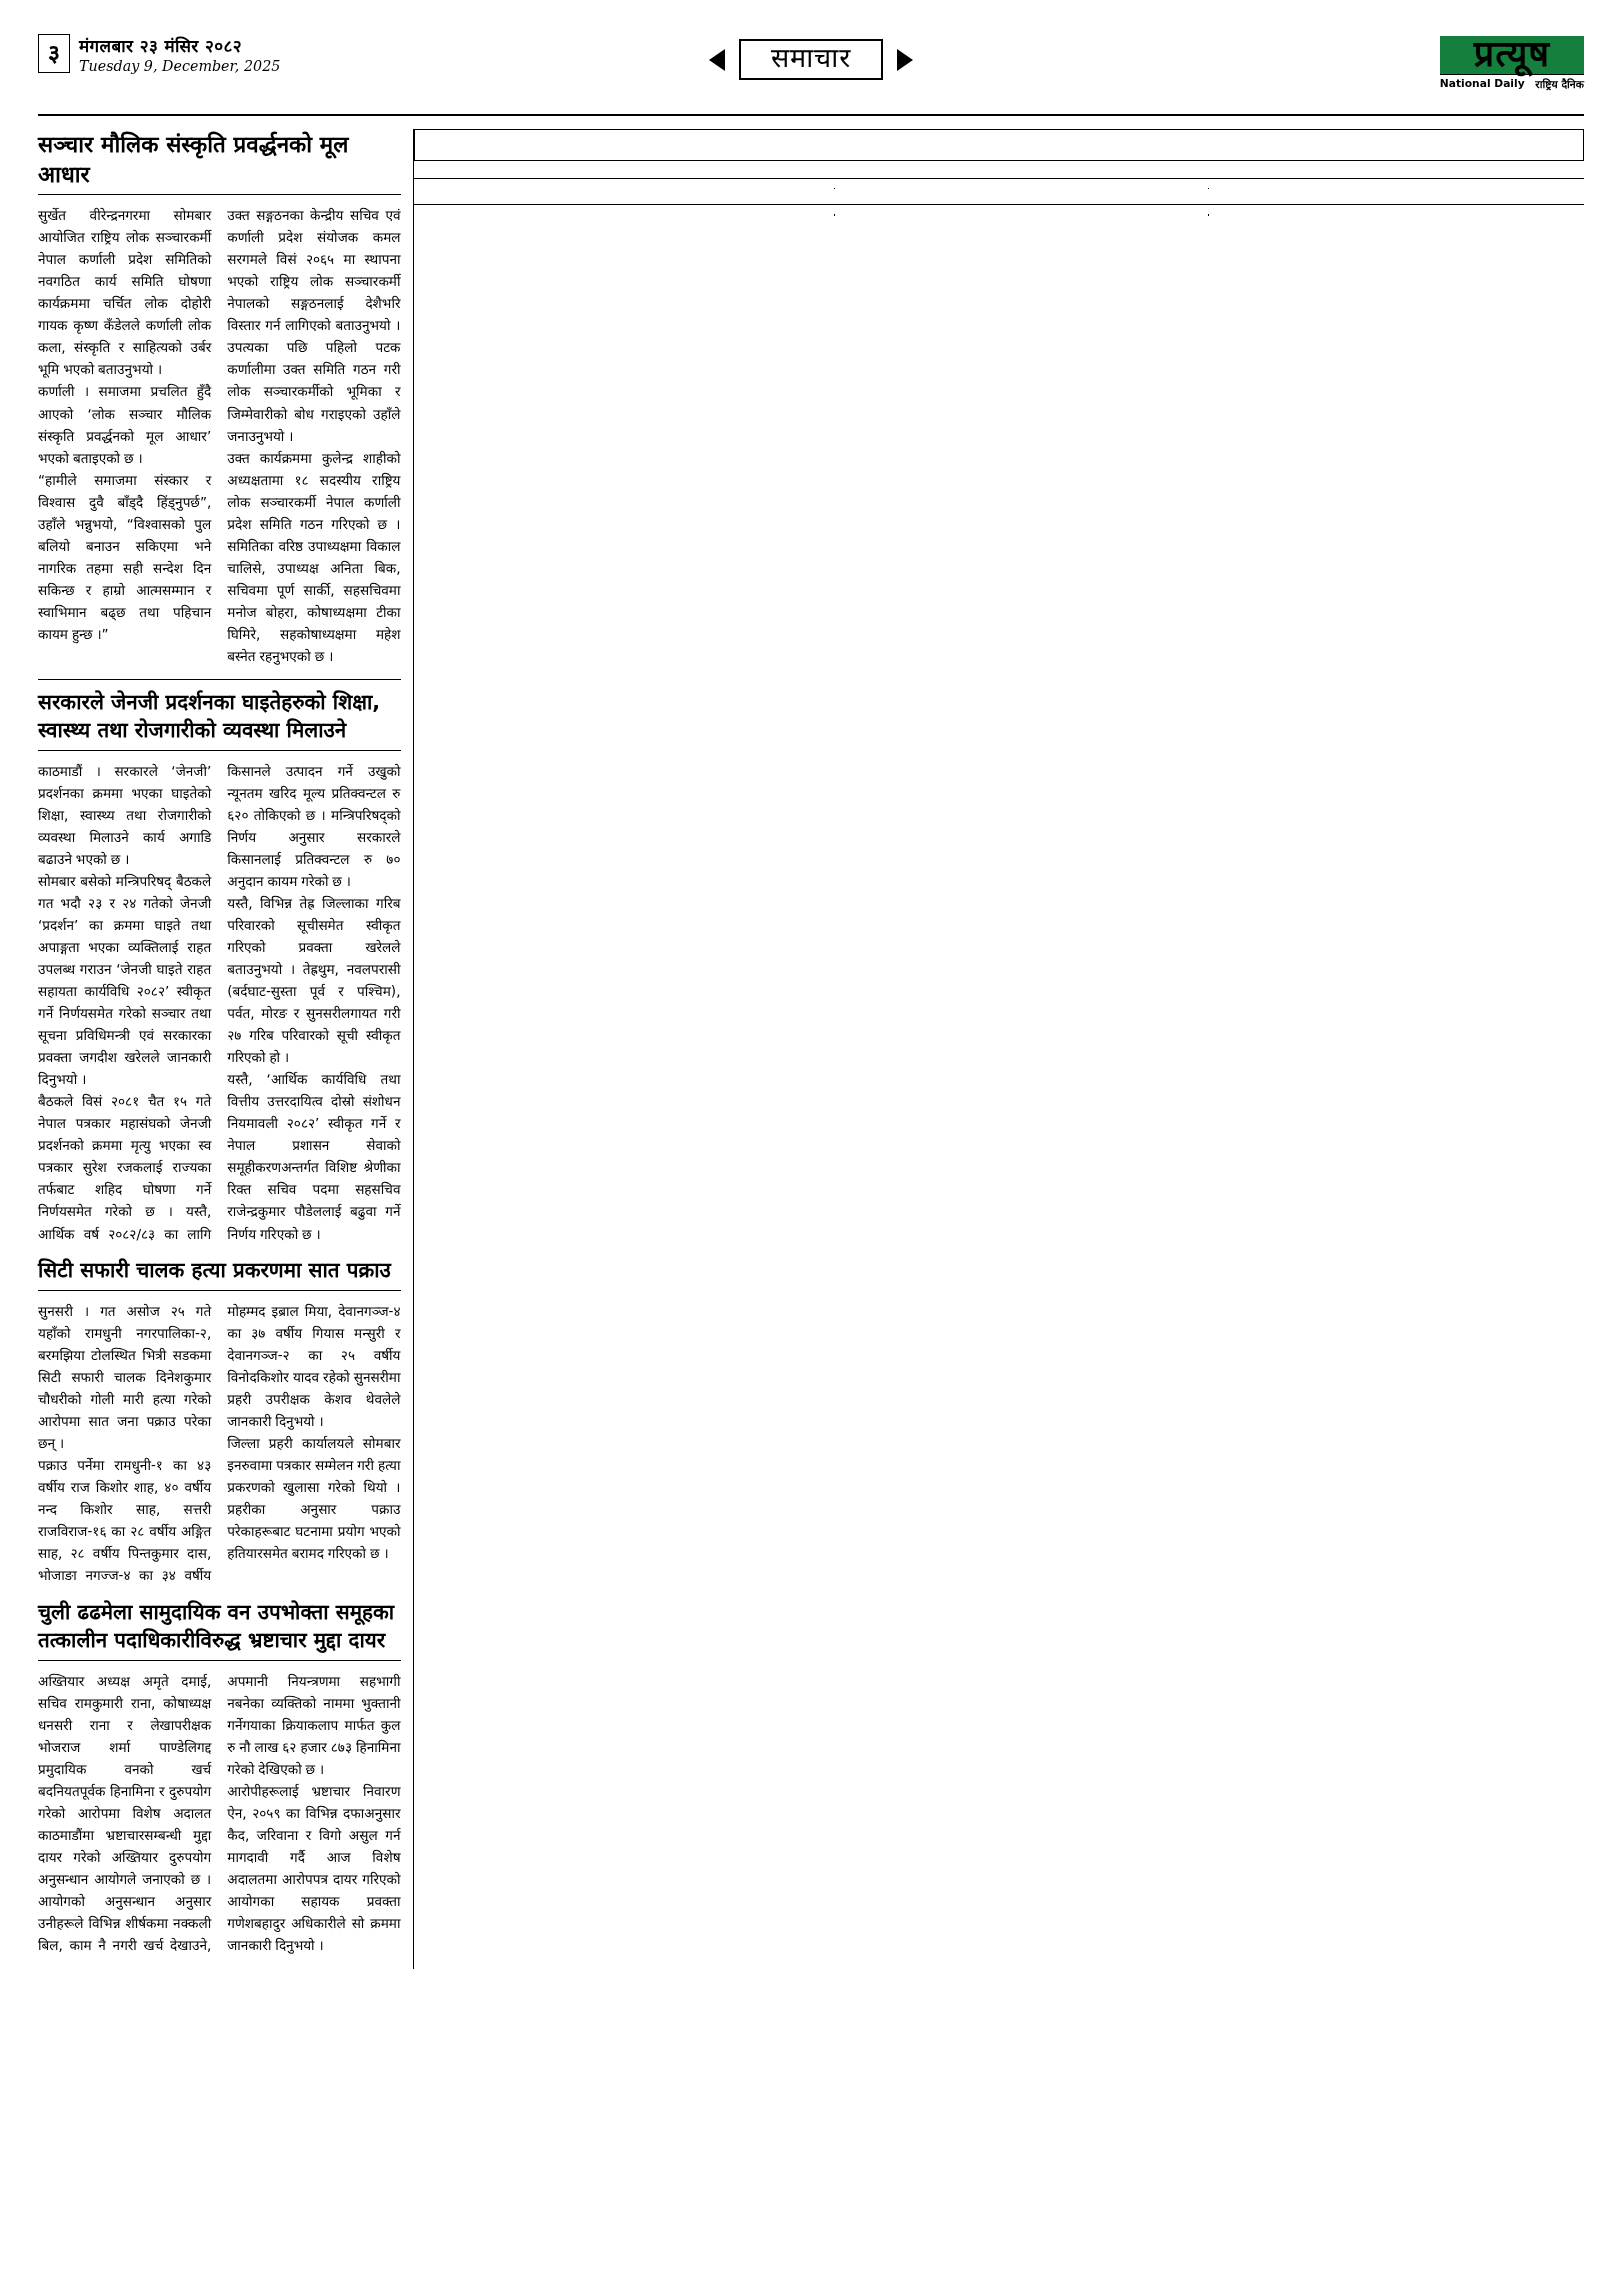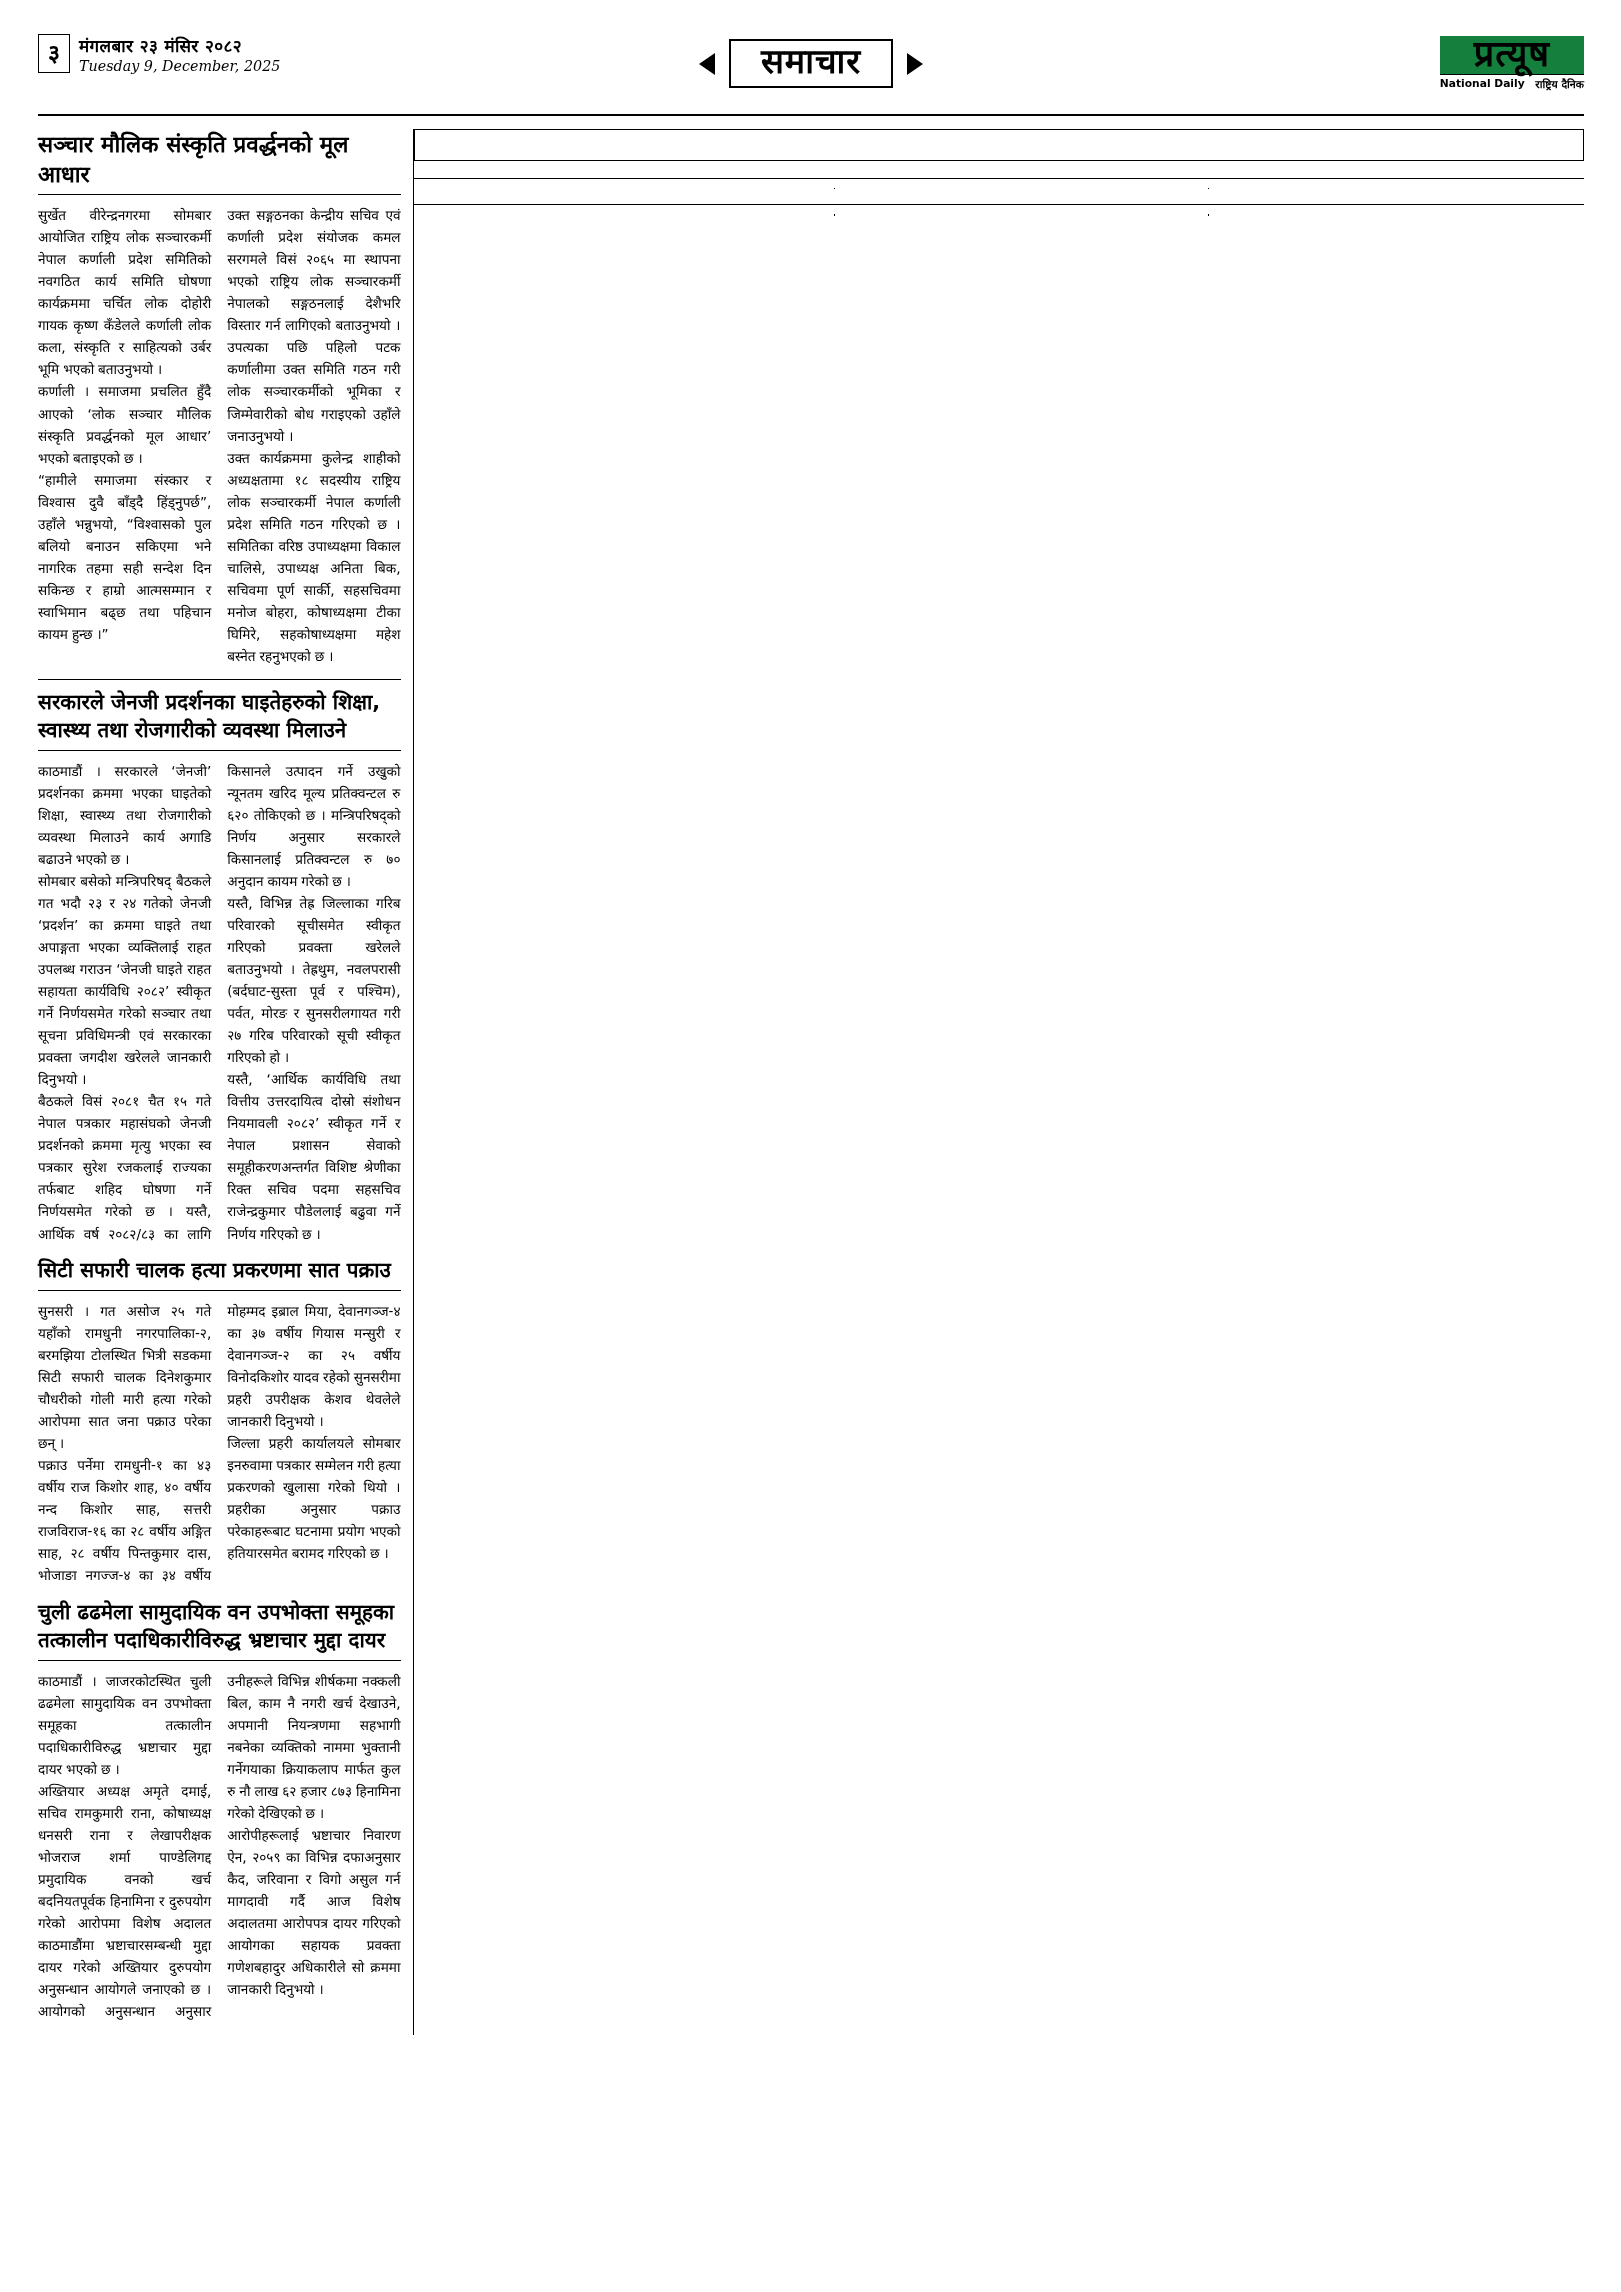--- a/index.html
+++ b/index.html
@@ -65,22 +65,22 @@
     justify-content: center;
     gap: 14.3px;
     padding-top: 5.4px;
   }
   .tri { width: 0; height: 0; }
   .tri.left { border-top: 11.6px solid transparent; border-bottom: 11.6px solid transparent; border-right: 16px solid #000; }
   .tri.right { border-top: 11.6px solid transparent; border-bottom: 11.6px solid transparent; border-left: 16px solid #000; }
   .section-title {
     border: 2.7px solid #000;
     padding: 1.8px 30px 5.4px 30px;
-    font-size: 34px;
-    font-weight: bold;
+    font-size: 27px;
+    font-weight: normal;
     letter-spacing: 0.9px;
     line-height: 1.1;
   }
   .mast-right {
     width: 385px;
     display: flex;
     justify-content: flex-end;
     padding-top: 1.8px;
   }
   .logo {
@@ -237,21 +237,20 @@
           <p class="body">जिल्ला प्रहरी कार्यालयले सोमबार इनरुवामा पत्रकार सम्मेलन गरी हत्या प्रकरणको खुलासा गरेको थियो । प्रहरीका अनुसार पक्राउ परेकाहरूबाट घटनामा प्रयोग भएको हतियारसमेत बरामद गरिएको छ ।</p>
         </div>
       </div>
 
       <div class="art">
         <div class="headline">
           <div class="h-l2">चुली ढढमेला सामुदायिक वन उपभोक्ता समूहका</div>
           <div class="h-l2">तत्कालीन पदाधिकारीविरुद्ध भ्रष्टाचार मुद्दा दायर</div>
         </div>
         <div class="twocol">
-          <p class="body">काठमाडौं । जाजरकोटस्थित चुली ढढमेला सामुदायिक वन उपभोक्ता समूहका तत्कालीन पदाधिकारीविरुद्ध भ्रष्टाचार मुद्दा दायर भएको छ ।</p>
           <p class="body">अख्तियार अध्यक्ष अमृते दमाई, सचिव रामकुमारी राना, कोषाध्यक्ष धनसरी राना र लेखापरीक्षक भोजराज शर्मा पाण्डेलिगद्द प्रमुदायिक वनको खर्च बदनियतपूर्वक हिनामिना र दुरुपयोग गरेको आरोपमा विशेष अदालत काठमाडौंमा भ्रष्टाचारसम्बन्धी मुद्दा दायर गरेको अख्तियार दुरुपयोग अनुसन्धान आयोगले जनाएको छ । आयोगको अनुसन्धान अनुसार उनीहरूले विभिन्न शीर्षकमा नक्कली बिल, काम नै नगरी खर्च देखाउने, अपमानी नियन्त्रणमा सहभागी नबनेका व्यक्तिको नाममा भुक्तानी गर्नेगयाका क्रियाकलाप मार्फत कुल रु नौ लाख ६२ हजार ८७३ हिनामिना गरेको देखिएको छ ।</p>
           <p class="body">आरोपीहरूलाई भ्रष्टाचार निवारण ऐन, २०५९ का विभिन्न दफाअनुसार कैद, जरिवाना र विगो असुल गर्न मागदावी गर्दै आज विशेष अदालतमा आरोपपत्र दायर गरिएको आयोगका सहायक प्रवक्ता गणेशबहादुर अधिकारीले सो क्रममा जानकारी दिनुभयो ।</p>
         </div>
       </div>
 
     </div>
 
     <div style="flex:1;">
 
       <div class="boxed">

